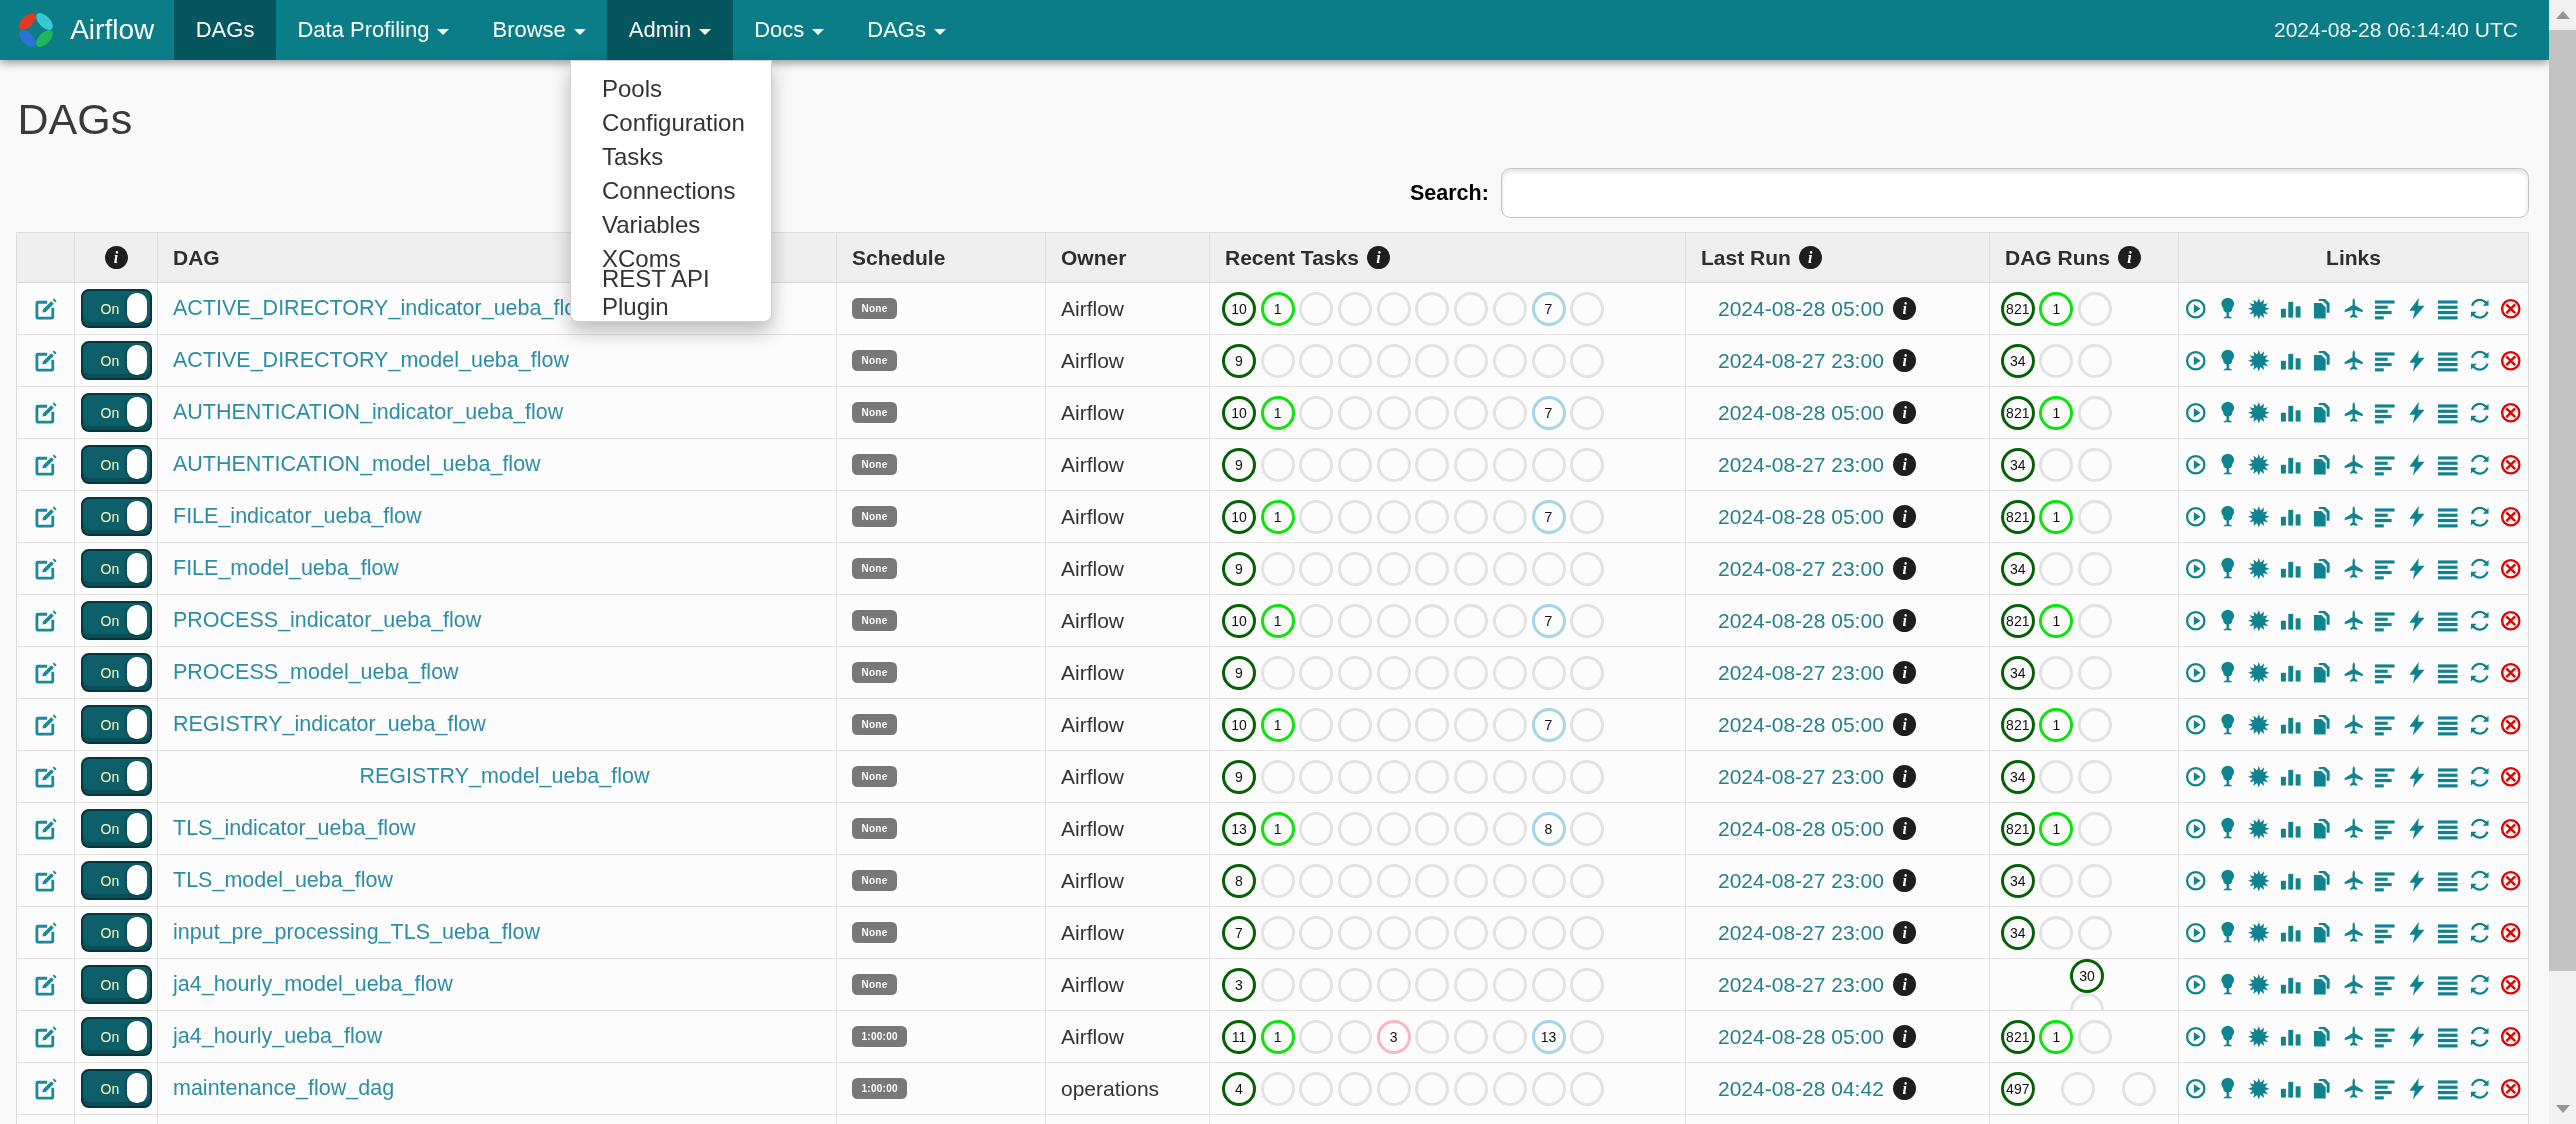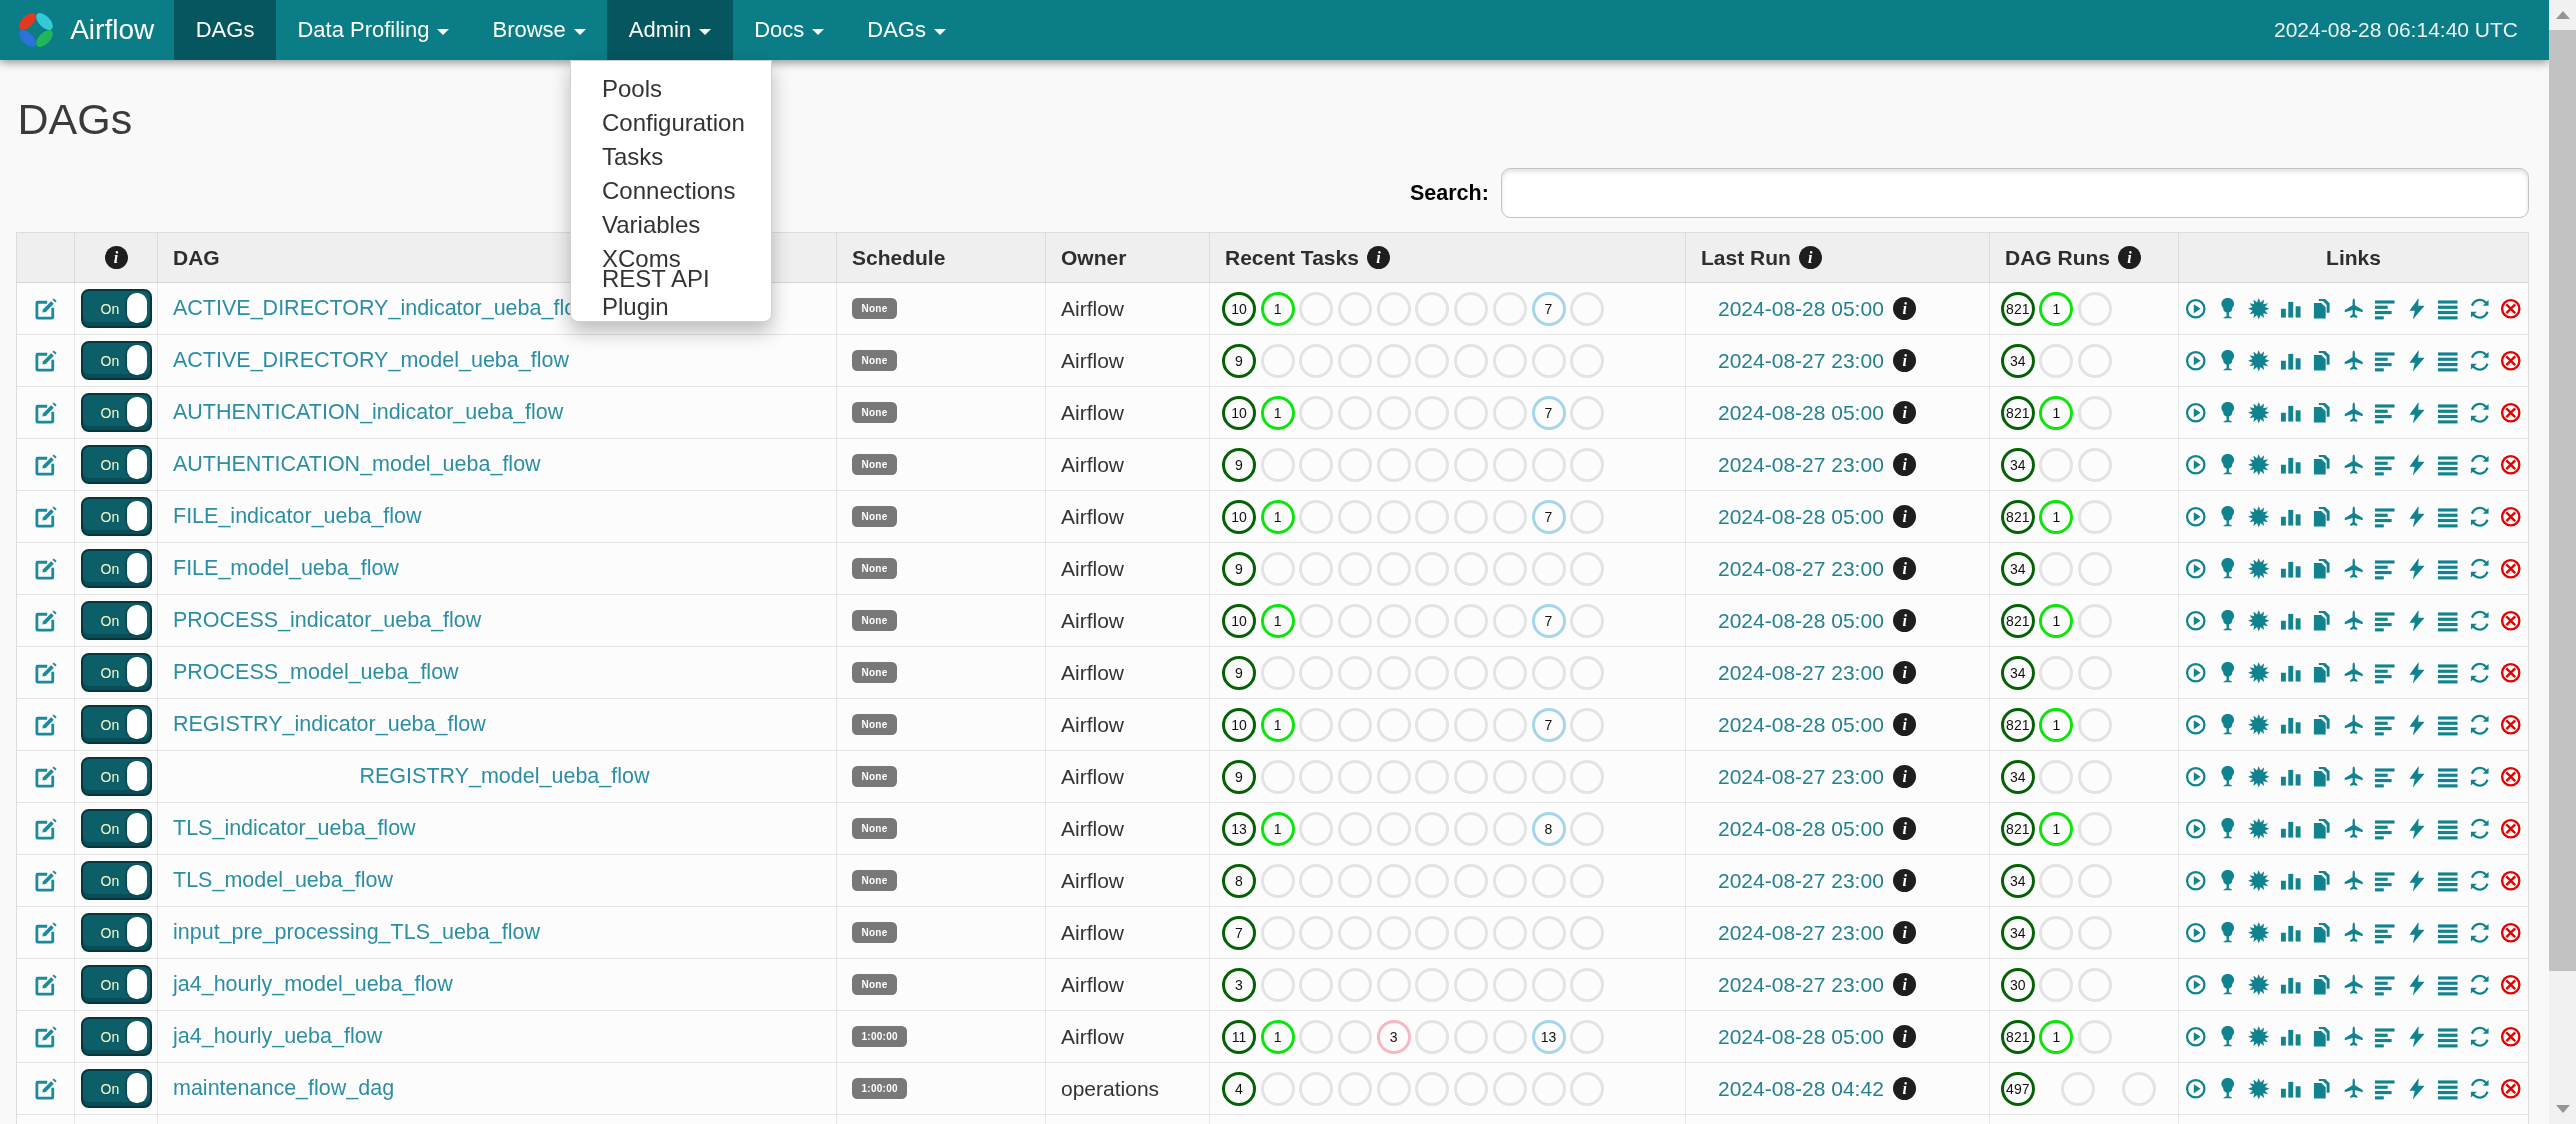--- a/index.html
+++ b/index.html
@@ -1772,21 +1772,21 @@
           <span class="circ"></span>
           <span class="circ"></span>
           <span class="circ"></span>
           <span class="circ"></span>
           <span class="circ"></span>
         </div>
         <div class="td" style="width: 304px; padding-left: 32px;">
           <a class="date-link">2024-08-27 23:00</a>
           <span class="info-ic">i</span>
         </div>
-        <div class="td" style="width: 189px; padding-left: 10.8px;">
+        <div class="td" style="width: 189px; padding-left: 10.8px; flex-direction: column;">
           <span class="circ s-success">30</span>
           <span class="circ"></span>
           <span class="circ"></span>
         </div>
         <div class="td center" style="width: 349px;">
           <div class="links-wrap">
             <span class="link-ic">
               <svg viewBox="0 0 24 24">
                 <path d="M12 2a10 10 0 1 0 0 20 10 10 0 0 0 0-20zm0 2.3a7.7 7.7 0 1 1 0 15.4 7.7 7.7 0 0 1 0-15.4z"></path>
                 <path d="M10 7.5v9l7-4.5z"></path>

